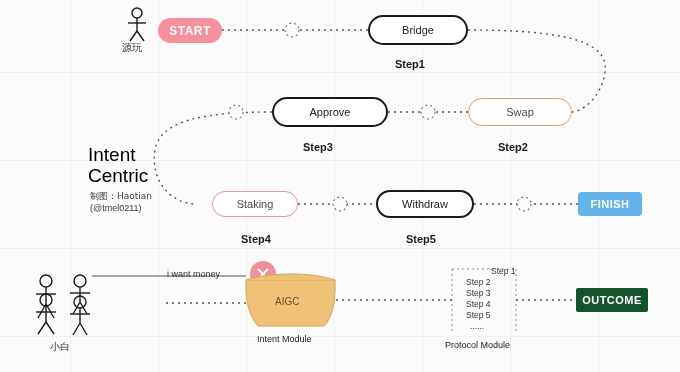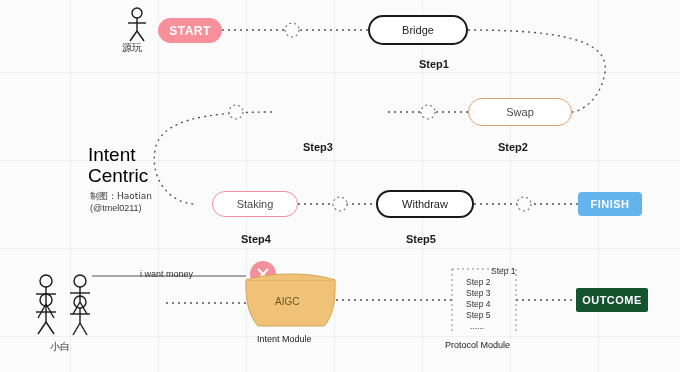--- a/index.html
+++ b/index.html
@@ -198,43 +198,44 @@
     <line x1="516" y1="300" x2="576" y2="300" stroke="#555" stroke-width="1.3" stroke-dasharray="2,4"></line>
 
     <path d="M 452,269 L 452,332 M 516,269 L 516,332 M 452,269 L 516,269" fill="none" stroke="#888" stroke-width="1" stroke-dasharray="2,3"></path>
   </svg>
 
   <div class="node filled-pink" style="left:158px; top:18px; width:64px; height:25px;">START</div>
 
   <div class="plain cjk" style="left:122px; top:41px;">源玩</div>
 
   <div class="node pill-black" style="left:368px; top:15px; width:100px; height:30px;">Bridge</div>
-  <div class="steplabel" style="left:419px; top:58px;text-align:right;">Step1</div>
-
+  <div class="steplabel" style="left:395px; top:58px;text-align:right;">Step1</div>
+
+  <div class="node pill-black" style="left:272px; top:97px; width:116px; height:30px;">Approve</div>
   <div class="steplabel" style="left:303px; top:141px;">Step3</div>
 
   <div class="node pill-orange" style="left:468px; top:98px; width:104px; height:28px;">Swap</div>
   <div class="steplabel" style="left:498px; top:141px;">Step2</div>
 
   <div class="node pill-pink" style="left:212px; top:191px; width:86px; height:26px;">Staking</div>
   <div class="steplabel" style="left:241px; top:233px;">Step4</div>
 
   <div class="node pill-black" style="left:376px; top:190px; width:98px; height:28px;">Withdraw</div>
   <div class="steplabel" style="left:406px; top:233px;">Step5</div>
 
   <div class="node filled-blue" style="left:578px; top:192px; width:64px; height:24px;">FINISH</div>
 
   <div class="title-big" style="left:88px; top:144px;">Intent</div>
   <div class="title-big" style="left:88px; top:165px;">Centric</div>
   <div class="title-sub cjk" style="left:90px; top:190px;">制图：Haotian</div>
   <div class="title-sub" style="left:90px; top:202px;">(@tmel0211)</div>
 
   <div class="plain cjk" style="left:50px; top:340px;">小白</div>
 
-  <div class="plain" style="left:140px; top:269px; font-size:9px;">i want money</div>
+  <div class="plain" style="left:167px; top:269px; font-size:9px;">i want money</div>
 
 
   <div class="plain" style="left:275px; top:296px; font-size:10px; color:#6b5222;">AIGC</div>
 
   <div class="caption" style="left:257px; top:334px;">Intent Module</div>
 
   <div class="protolist" style="left:466px; top:266px;margin-left:25px;">Step 1</div>
   <div class="protolist" style="left:466px; top:277px;">Step 2</div>
   <div class="protolist" style="left:466px; top:288px;">Step 3</div>
   <div class="protolist" style="left:466px; top:299px;">Step 4</div>

